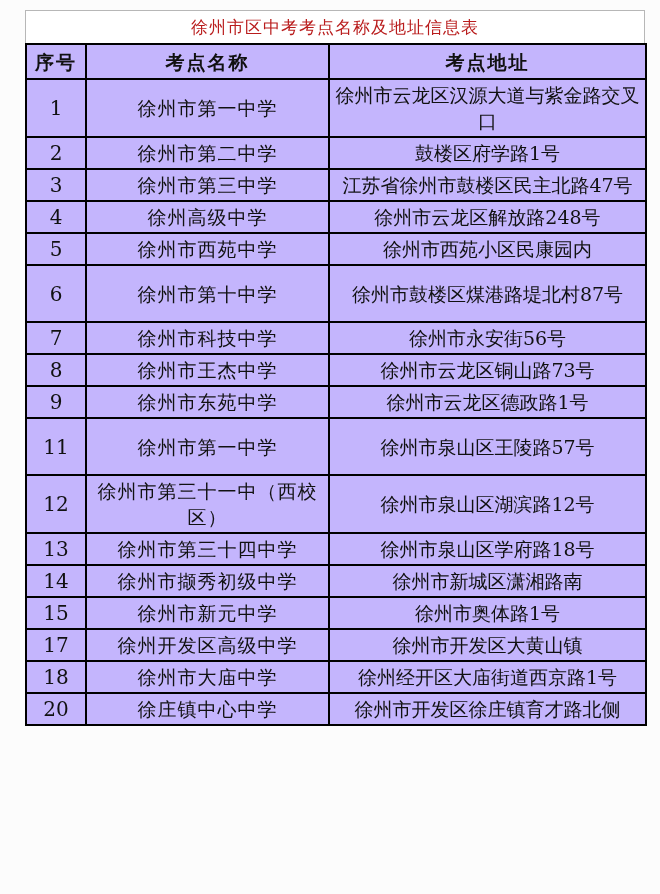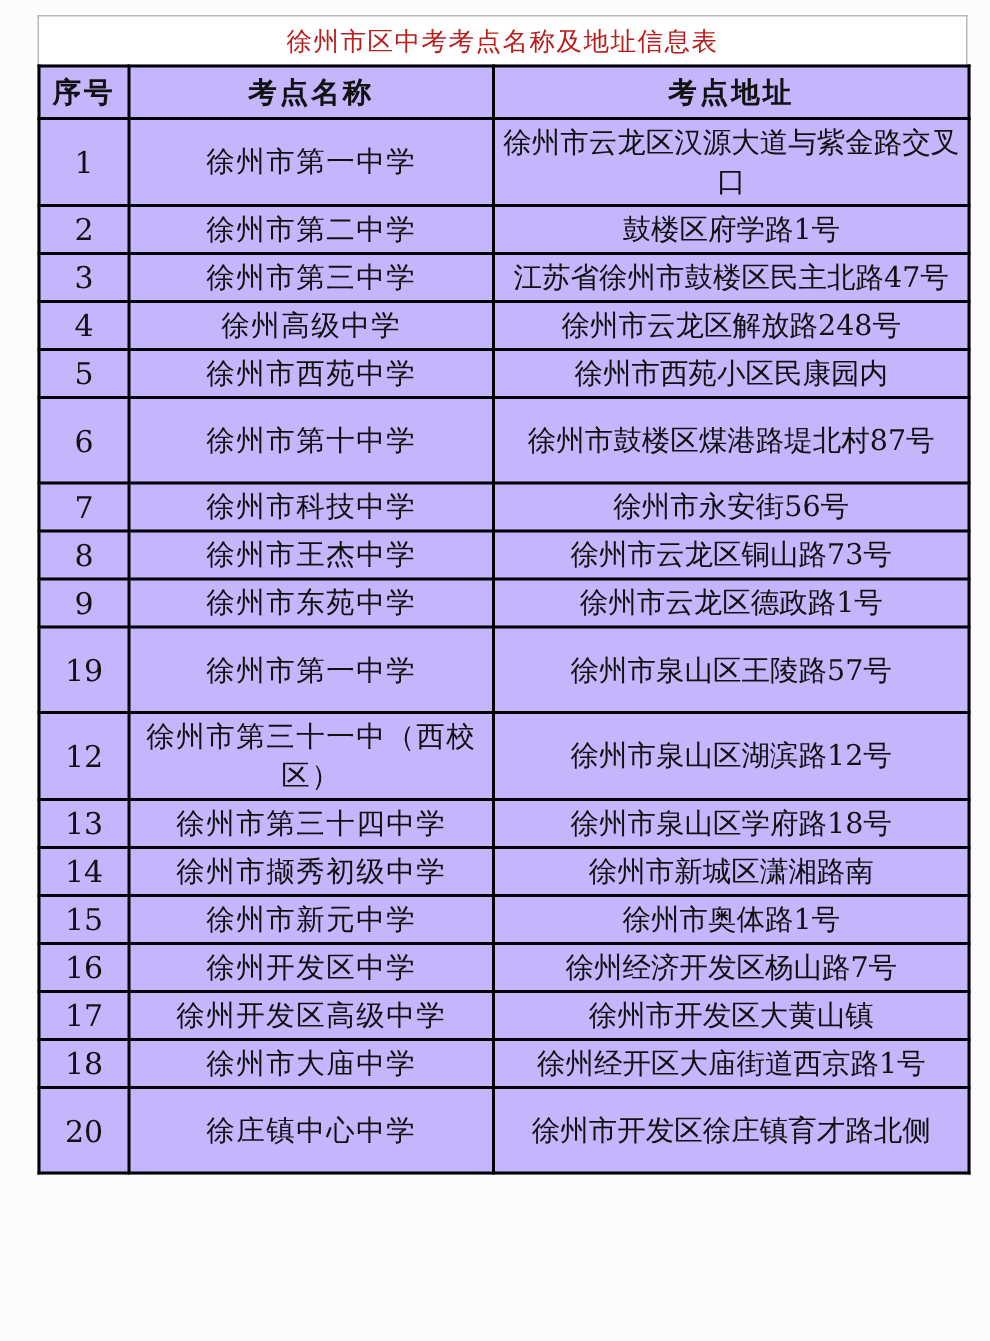--- a/index.html
+++ b/index.html
@@ -134,21 +134,21 @@
       <td class="cell-no">8</td>
       <td class="cell-name">徐州市王杰中学</td>
       <td class="cell-addr">徐州市云龙区铜山路73号</td>
     </tr>
         <tr>
       <td class="cell-no">9</td>
       <td class="cell-name">徐州市东苑中学</td>
       <td class="cell-addr">徐州市云龙区德政路1号</td>
     </tr>
         <tr>
-      <td class="cell-no">19</td>
+      <td class="cell-no">11</td>
       <td class="cell-name">徐州市第一中学</td>
       <td class="cell-addr">徐州市泉山区王陵路57号</td>
     </tr>
         <tr>
       <td class="cell-no">12</td>
       <td class="cell-name">徐州市第三十一中（西校区）</td>
       <td class="cell-addr">徐州市泉山区湖滨路12号</td>
     </tr>
         <tr>
       <td class="cell-no">13</td>
@@ -159,25 +159,20 @@
       <td class="cell-no">14</td>
       <td class="cell-name">徐州市撷秀初级中学</td>
       <td class="cell-addr">徐州市新城区潇湘路南</td>
     </tr>
         <tr>
       <td class="cell-no">15</td>
       <td class="cell-name">徐州市新元中学</td>
       <td class="cell-addr">徐州市奥体路1号</td>
     </tr>
         <tr>
-      <td class="cell-no">16</td>
-      <td class="cell-name">徐州开发区中学</td>
-      <td class="cell-addr">徐州经济开发区杨山路7号</td>
-    </tr>
-        <tr>
       <td class="cell-no">17</td>
       <td class="cell-name">徐州开发区高级中学</td>
       <td class="cell-addr">徐州市开发区大黄山镇</td>
     </tr>
         <tr>
       <td class="cell-no">18</td>
       <td class="cell-name">徐州市大庙中学</td>
       <td class="cell-addr">徐州经开区大庙街道西京路1号</td>
     </tr>
         <tr>

